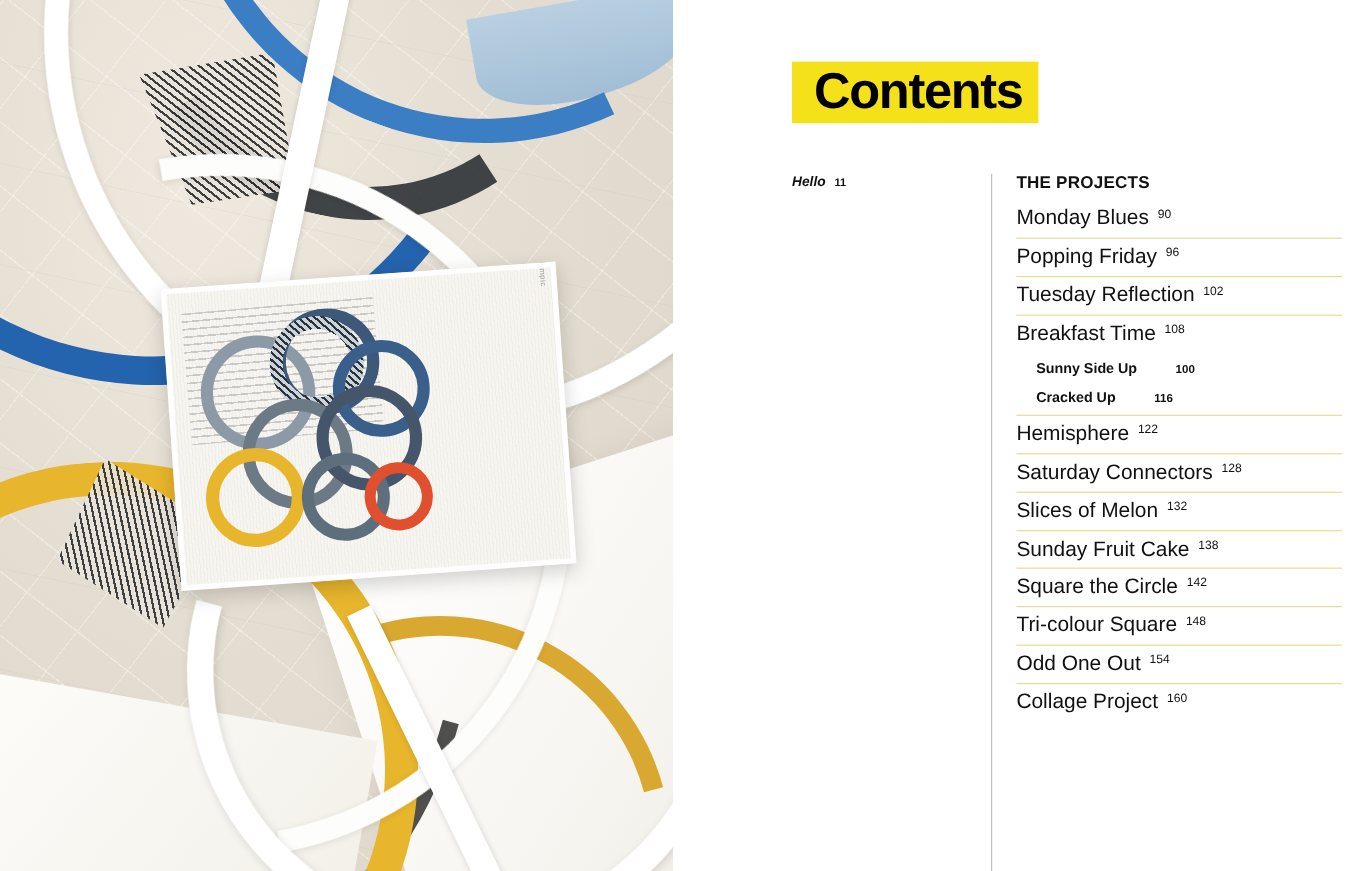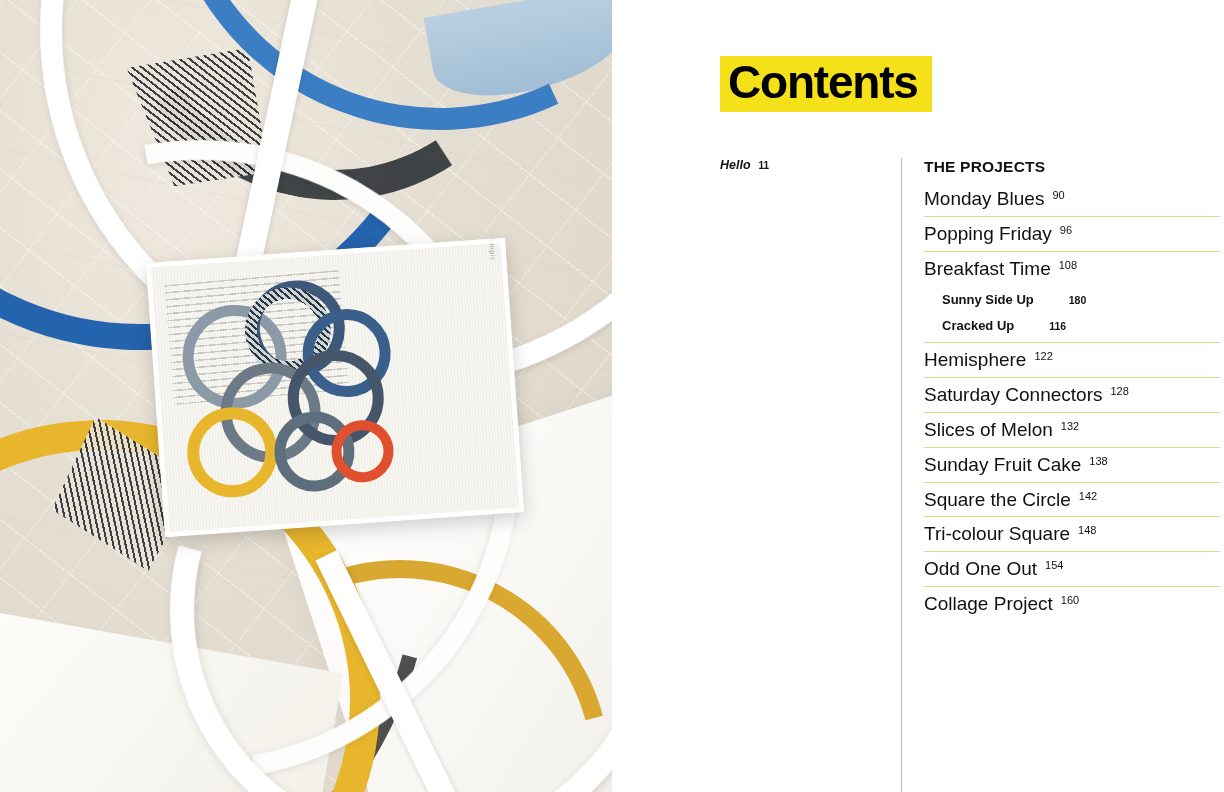--- a/index.html
+++ b/index.html
@@ -282,21 +282,21 @@
   }
   .contents-inner {
     position: absolute;
     left: 108px;
     top: 56px;
     width: 500px;
   }
   .contents-title-wrap {
     display: inline-block;
     background: #f5e11a;
-    padding: 2px 14px 6px 8px;
+    padding: 2px 14px 6px 20px;
   }
   .contents-title {
     font-family: "Liberation Sans", sans-serif;
     font-weight: bold;
     font-size: 46px;
     line-height: 1.05;
     letter-spacing: -1.2px;
     color: #000000;
     margin: 0;
   }
@@ -462,29 +462,33 @@
           <div class="projects-head">THE PROJECTS</div>
 
           <div class="proj-row">
             <span class="p-title">Monday Blues</span>
             <span class="p-page">90</span>
           </div>
           <div class="proj-row">
             <span class="p-title">Popping Friday</span>
             <span class="p-page">96</span>
           </div>
+          <div class="proj-row">
+            <span class="p-title">Tuesday Reflection</span>
+            <span class="p-page">102</span>
+          </div>
 
           <div class="sub-group">
             <div class="proj-row no-border">
               <span class="p-title">Breakfast Time</span>
               <span class="p-page">108</span>
             </div>
             <div class="sub-row">
               <span class="s-title">Sunny Side Up</span>
-              <span class="s-page">180</span>
+              <span class="s-page">100</span>
             </div>
             <div class="sub-row">
               <span class="s-title">Cracked Up</span>
               <span class="s-page">116</span>
             </div>
           </div>
 
           <div class="proj-row">
             <span class="p-title">Hemisphere</span>
             <span class="p-page">122</span>

